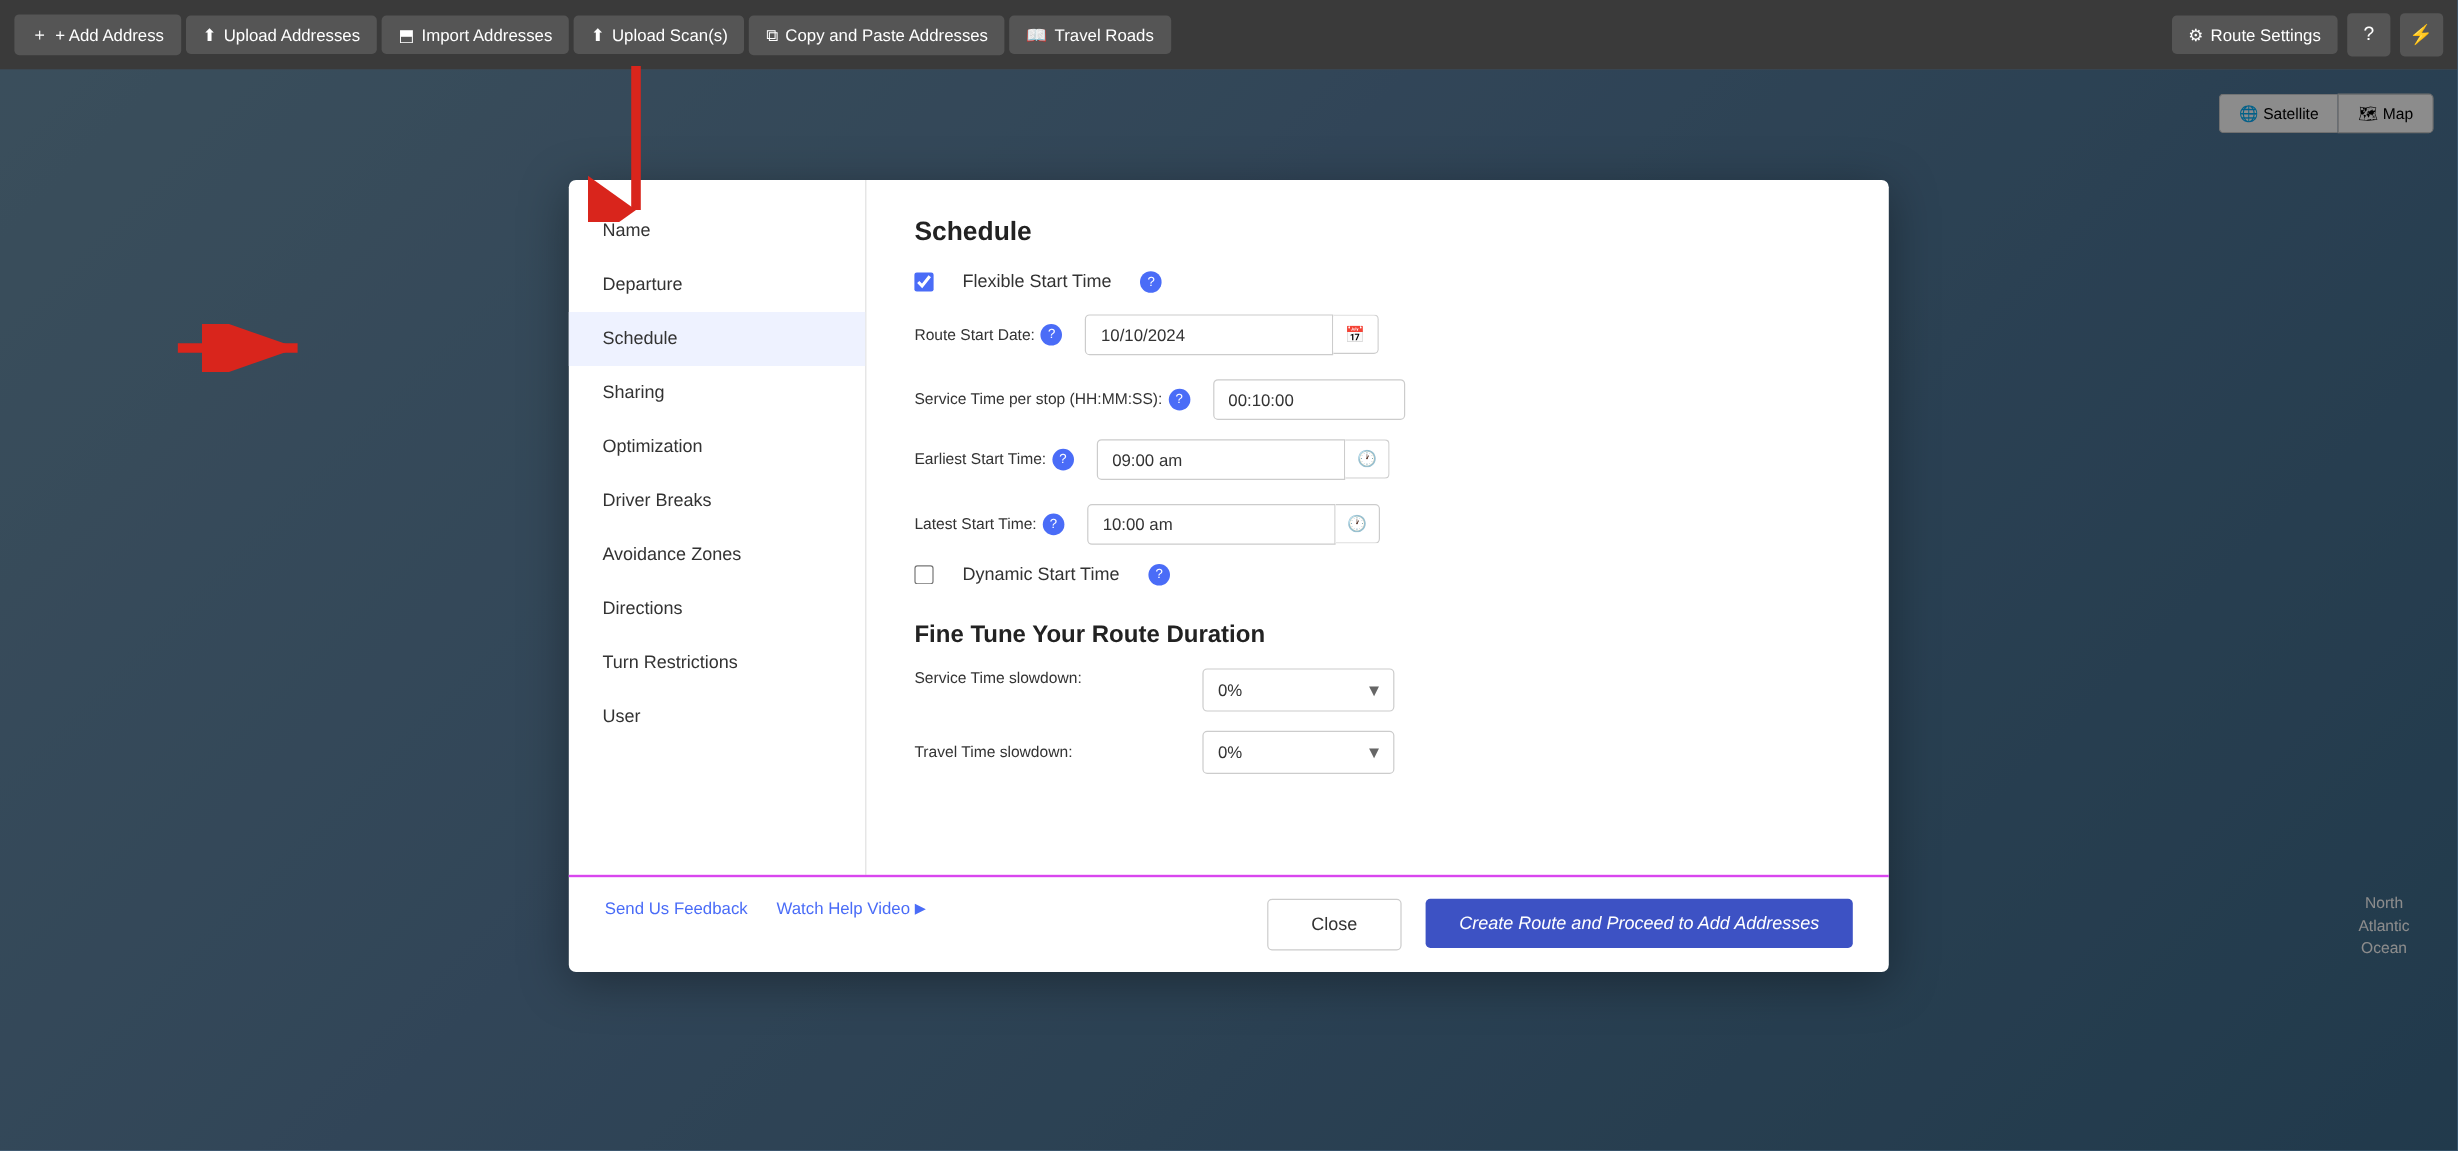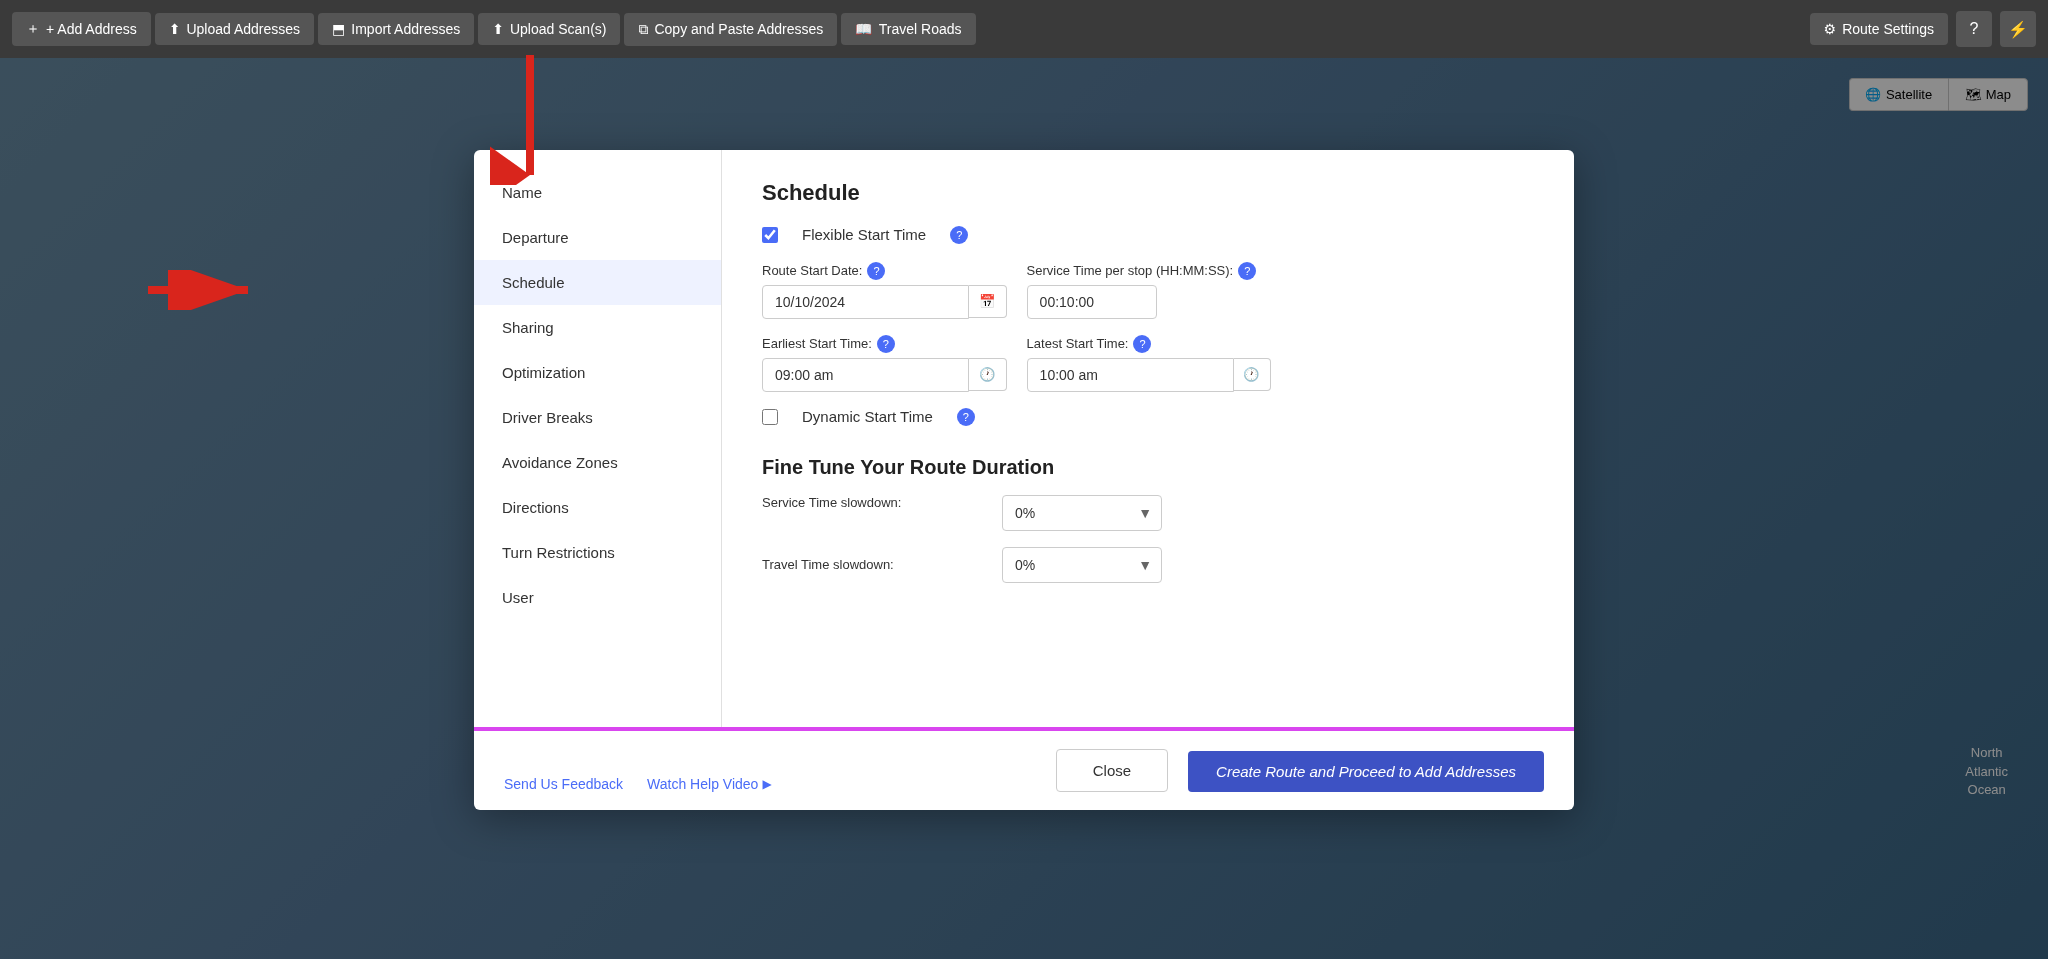--- a/index.html
+++ b/index.html
@@ -84,21 +84,21 @@
       display: flex; align-items: center; gap: 24px; margin-bottom: 18px;
     }
     .checkbox-row input[type="checkbox"] { width: 16px; height: 16px; accent-color: #4a6cf7; }
     .checkbox-label { font-size: 15px; color: #333; }
     .help-icon { display: inline-flex; align-items: center; justify-content: center; width: 18px; height: 18px; background: #4a6cf7; color: #fff; border-radius: 50%; font-size: 11px; cursor: pointer; }
 
     
     .form-row {
       display: flex; gap: 20px; margin-bottom: 16px; flex-wrap: wrap;
     }
-    .form-group { display: flex; flex-direction: column; gap: 5px; }
+    .form-group { display: flex; gap: 19px; }
     .form-label { font-size: 13px; color: #333; display: flex; align-items: center; gap: 5px; }
     .form-input-wrap { display: flex; align-items: center; }
     .form-input {
       padding: 8px 12px; border: 1px solid #ccc; border-radius: 4px; font-size: 14px;
       background: #fff; color: #333;
     }
     .input-icon-btn {
       padding: 8px 10px; border: 1px solid #ccc; border-left: none; border-radius: 0 4px 4px 0;
       background: #fff; cursor: pointer; display: flex; align-items: center;
     }
@@ -110,22 +110,22 @@
       padding: 9px 40px 9px 12px; border: 1px solid #ccc; border-radius: 4px;
       font-size: 14px; background: #fff; color: #333; appearance: none; cursor: pointer;
       min-width: 160px;
     }
     .select-arrow {
       position: absolute; right: 10px; pointer-events: none; color: #666;
     }
 
     
     .modal-footer {
-      padding: 18px 30px; border-top: 4px solid #d946ef;
-      display: flex; align-items: flex-end; gap: 20px;
+      padding: 18px 30px; border-top: 2px solid #d946ef;
+      display: flex; align-items: flex-start; gap: 20px;
     }
     .footer-links { display: flex; gap: 24px; flex: 1; }
     .footer-link { color: #4a6cf7; font-size: 14px; cursor: pointer; text-decoration: none; display: flex; align-items: center; gap: 4px; }
     .btn-close {
       padding: 12px 36px; background: #fff; border: 1px solid #ccc; border-radius: 4px;
       font-size: 15px; cursor: pointer; color: #333;
     }
     .btn-primary {
       padding: 12px 28px; background: #3d52c4; border: none; border-radius: 4px;
       font-size: 15px; cursor: pointer; color: #fff; font-weight: 500; font-style: italic;
@@ -265,21 +265,21 @@
               <span>📅</span>
             </button>
           </div>
         </div>
         <div class="form-group">
           <div class="form-label">
             <span>Service Time per stop (HH:MM:SS):</span>
             <span class="help-icon">?</span>
           </div>
           <div class="form-input-wrap">
-            <input type="text" class="form-input" value="00:10:00" style="width: 130px;">
+            <input type="text" class="form-input" value="00:10:00" style="width: 160px;">
           </div>
         </div>
       </div>
 
       <div class="form-row">
         <div class="form-group">
           <div class="form-label">
             <span>Earliest Start Time:</span>
             <span class="help-icon">?</span>
           </div>

